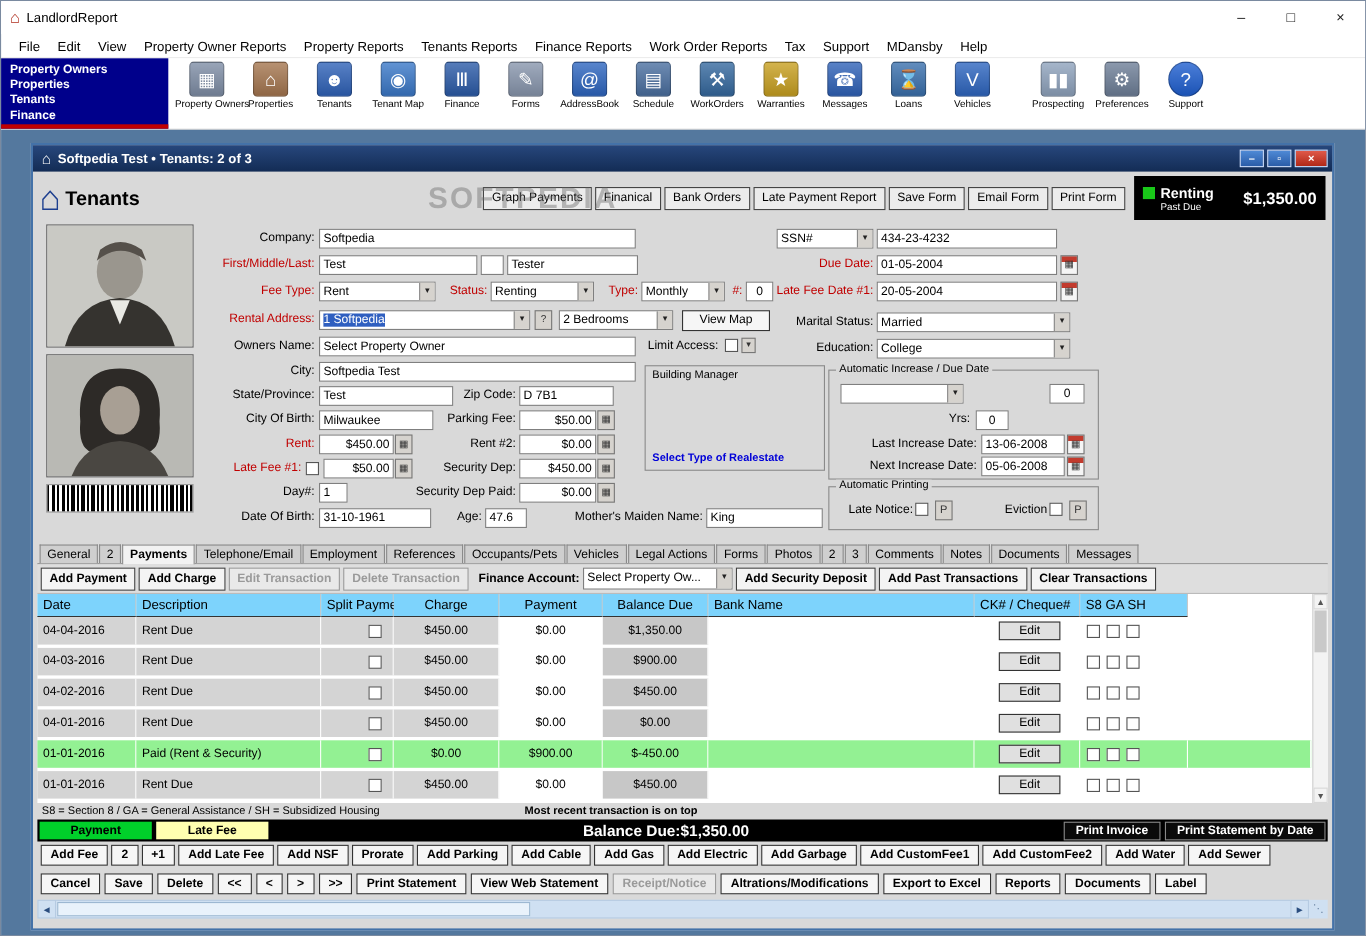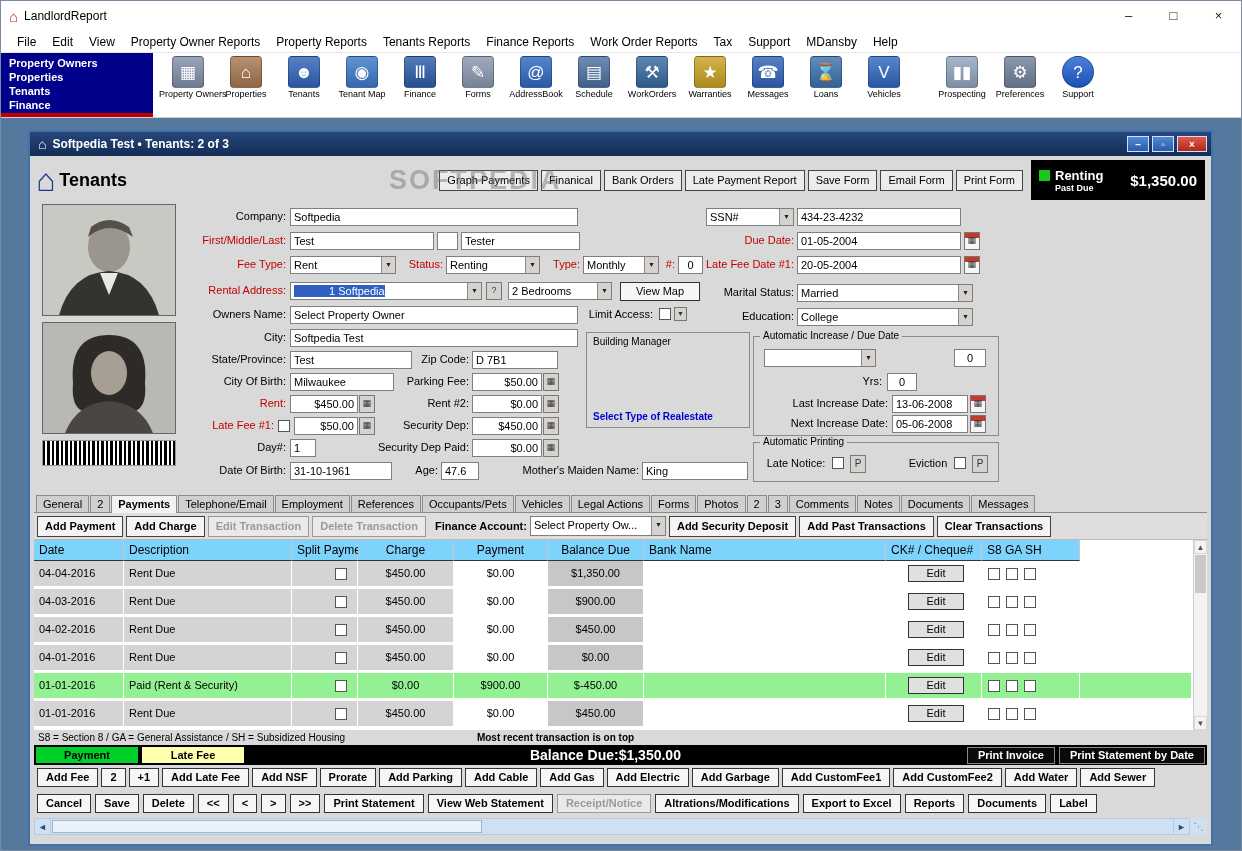--- a/index.html
+++ b/index.html
@@ -38,45 +38,45 @@
   .header-row { height:44px; display:flex; align-items:center; position:relative; padding:0 2px; }
   .big-house { font-size:32px; color:#1d3f8f; font-weight:bold; line-height:32px; }
   .page-title { font-size:18px; font-weight:bold; margin-left:4px; }
   .hdr-btns { margin-left:auto; display:flex; gap:3px; margin-right:8px;align-items:flex-end; }
   .hbtn { height:21px; padding:0 7px; background:#ececec; border:1px solid #444; font-size:11px; line-height:19px; white-space:nowrap; }
   .watermark { position:absolute; left:355px; top:7px; font-size:27px; font-weight:bold; color:rgba(110,110,110,.45); letter-spacing:2px; pointer-events:none; }
   .status-box { width:174px; height:40px; background:#000; color:#fff; display:flex; align-items:center; padding:0 8px 0 8px; }
   .status-left { display:flex; flex-direction:column; }
   .status-line { display:flex; align-items:center; gap:5px; font-size:13px; font-weight:bold; }
   .green-sq { width:11px; height:11px; background:#19c819; display:inline-block; }
-  .status-sub { font-size:9px; margin-left:16px;font-weight:bold; }
+  .status-sub { font-size:9px; margin-left:16px; }
   .status-amt { margin-left:auto; font-size:15px; font-weight:bold; }
 
   
   .form-area { position:relative; height:290px; font-size:11px; }
   .fl { position:absolute; text-align:right; white-space:nowrap; font-size:11px; color:#000; }
   .fl.red { color:#c00000; }
-  .fl.la { text-align:center; }
+  .fl.la { text-align:right; }
   .tb { position:absolute; height:18px; background:#fff; border:1px solid #7f7f7f; font-size:11px; line-height:16px; padding:0 3px; white-space:nowrap; overflow:hidden; }
   .tb.money { text-align:right; }
   .tb.ctr { text-align:center; }
   .dd { position:absolute; height:18px; background:#fff; border:1px solid #7f7f7f; display:flex; }
   .dd-val { flex:1; font-size:11px; line-height:16px; padding:0 3px; white-space:nowrap; overflow:hidden; }
   .dd-btn { width:14px; background:#d6d3ce; border-left:1px solid #8a8a8a; font-size:7px; line-height:16px; text-align:center; color:#222; }
   .sq { position:absolute; width:16px; height:18px; background:#d6d3ce; border:1px solid #777; font-size:9px; line-height:15px; text-align:center; color:#333; }
   .sq.cal { background:linear-gradient(#c23b2e 0 5px,#f5f5f5 5px); }
   .cbx { position:absolute; width:12px; height:12px; background:#fff; border:1px solid #555; }
   .fbtn { height:19px; padding:0 8px; background:#f6f6f6; border:1px solid #333; font-size:11px; font-weight:bold; line-height:17px; white-space:nowrap; }
   .grp { position:absolute; border:1px solid #8a8a8a; }
   .grp-title { position:absolute; top:-7px; left:6px; background:#d9d9d9; padding:0 3px; font-size:10px; }
   .grp-title-in { position:absolute; top:3px; left:6px; font-size:10px; }
   .blue-link { position:absolute; left:6px; bottom:5px; font-size:10px; font-weight:bold; color:#0000d8; }
   .photo { position:absolute; left:8px; width:134px; height:112px; border:1px solid #666; }
   .barcode { position:absolute; left:8px; top:238px; width:134px; height:26px; background:repeating-linear-gradient(90deg,#000 0 2px,#fff 2px 4px,#000 4px 7px,#fff 7px 9px); border:1px solid #999; }
-  .hl { background:#2f5fc0; color:#fff;padding-left:35px; }
+  .hl { background:#2f5fc0; color:#fff; }
 
   
   .tabstrip { height:21px; display:flex; align-items:flex-end; border-bottom:1px solid #8a8a8a; padding-left:2px; }
   .tab { font-size:11px; padding:2px 6px; background:#cfcfcf; border:1px solid #8a8a8a; border-bottom:none; margin-right:1px; white-space:nowrap; }
   .tab.active { background:#f2f2f2; position:relative; top:1px; padding-bottom:3px; font-weight:bold; }
 
   
   .pay-toolbar { height:27px; background:#dedede; display:flex; align-items:center; gap:3px; padding:0 3px; border-bottom:1px solid #bbb; }
   .pbtn { height:21px; padding:0 7px; background:#f4f4f4; border:1px solid #404040; font-size:11px; font-weight:bold; line-height:19px; white-space:nowrap; }
   .pbtn.dis, .fbtn.dis { color:#9a9a9a; border-color:#9a9a9a; background:#e9e9e9; }

